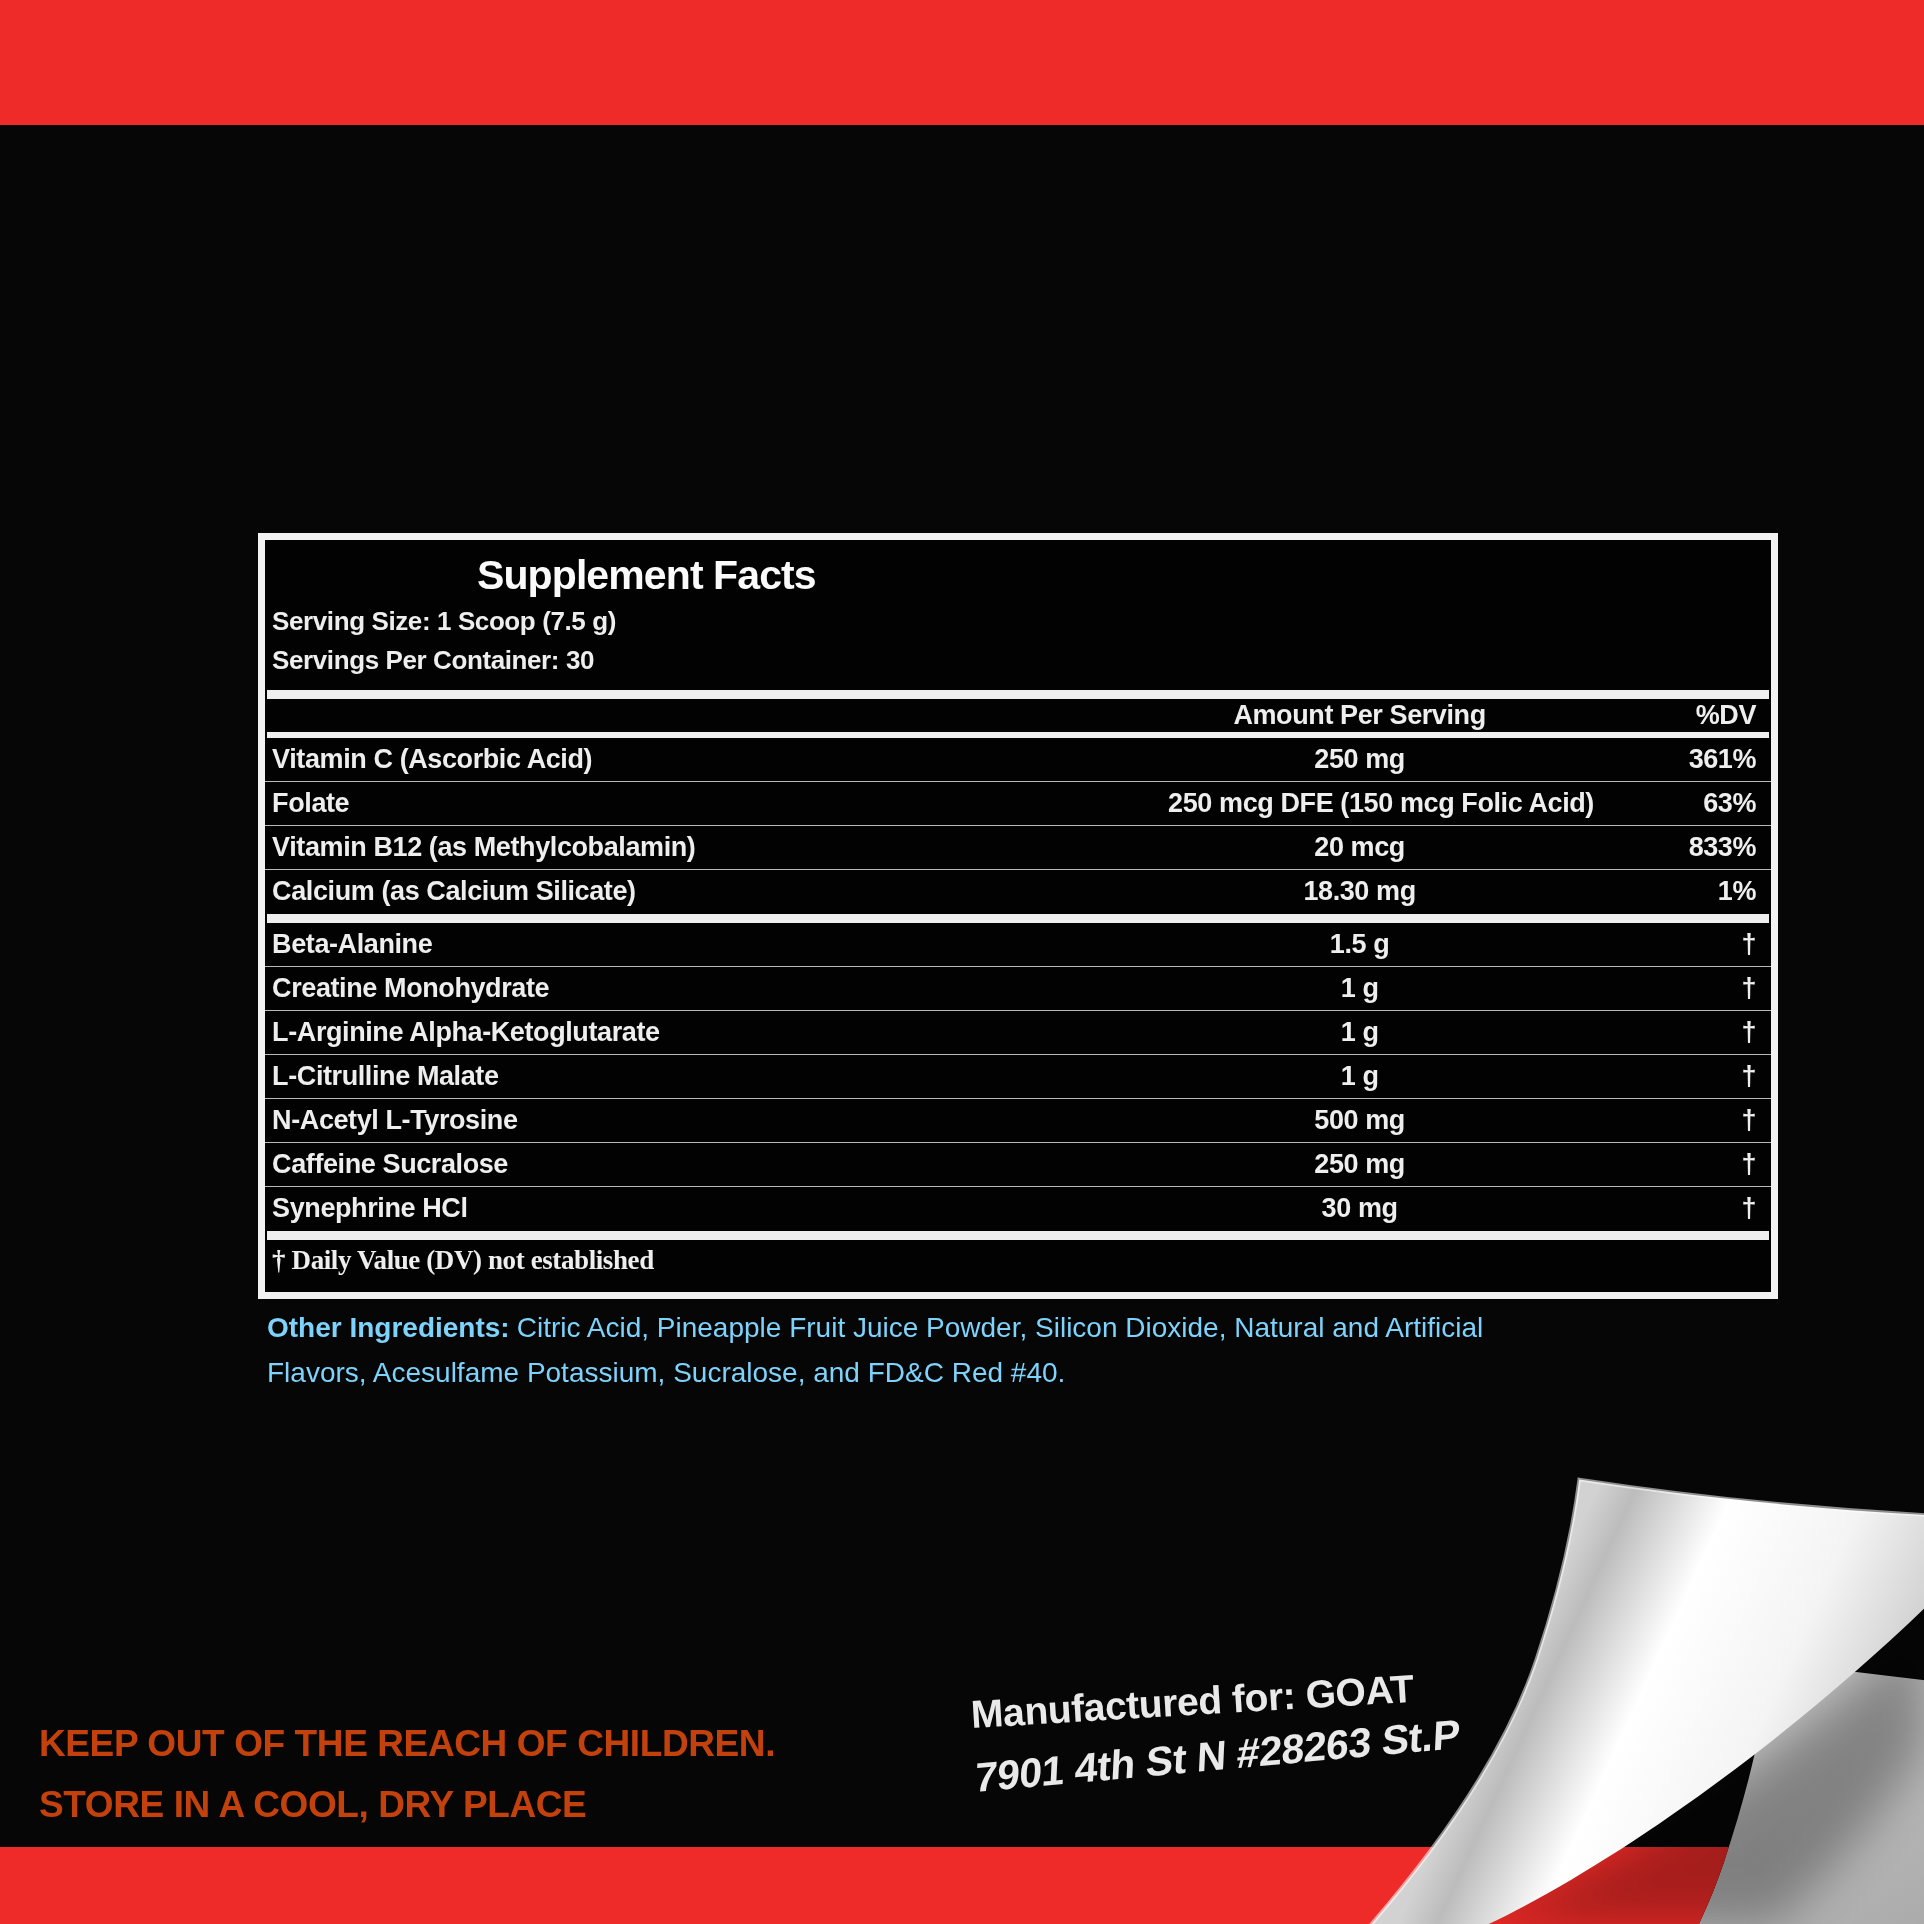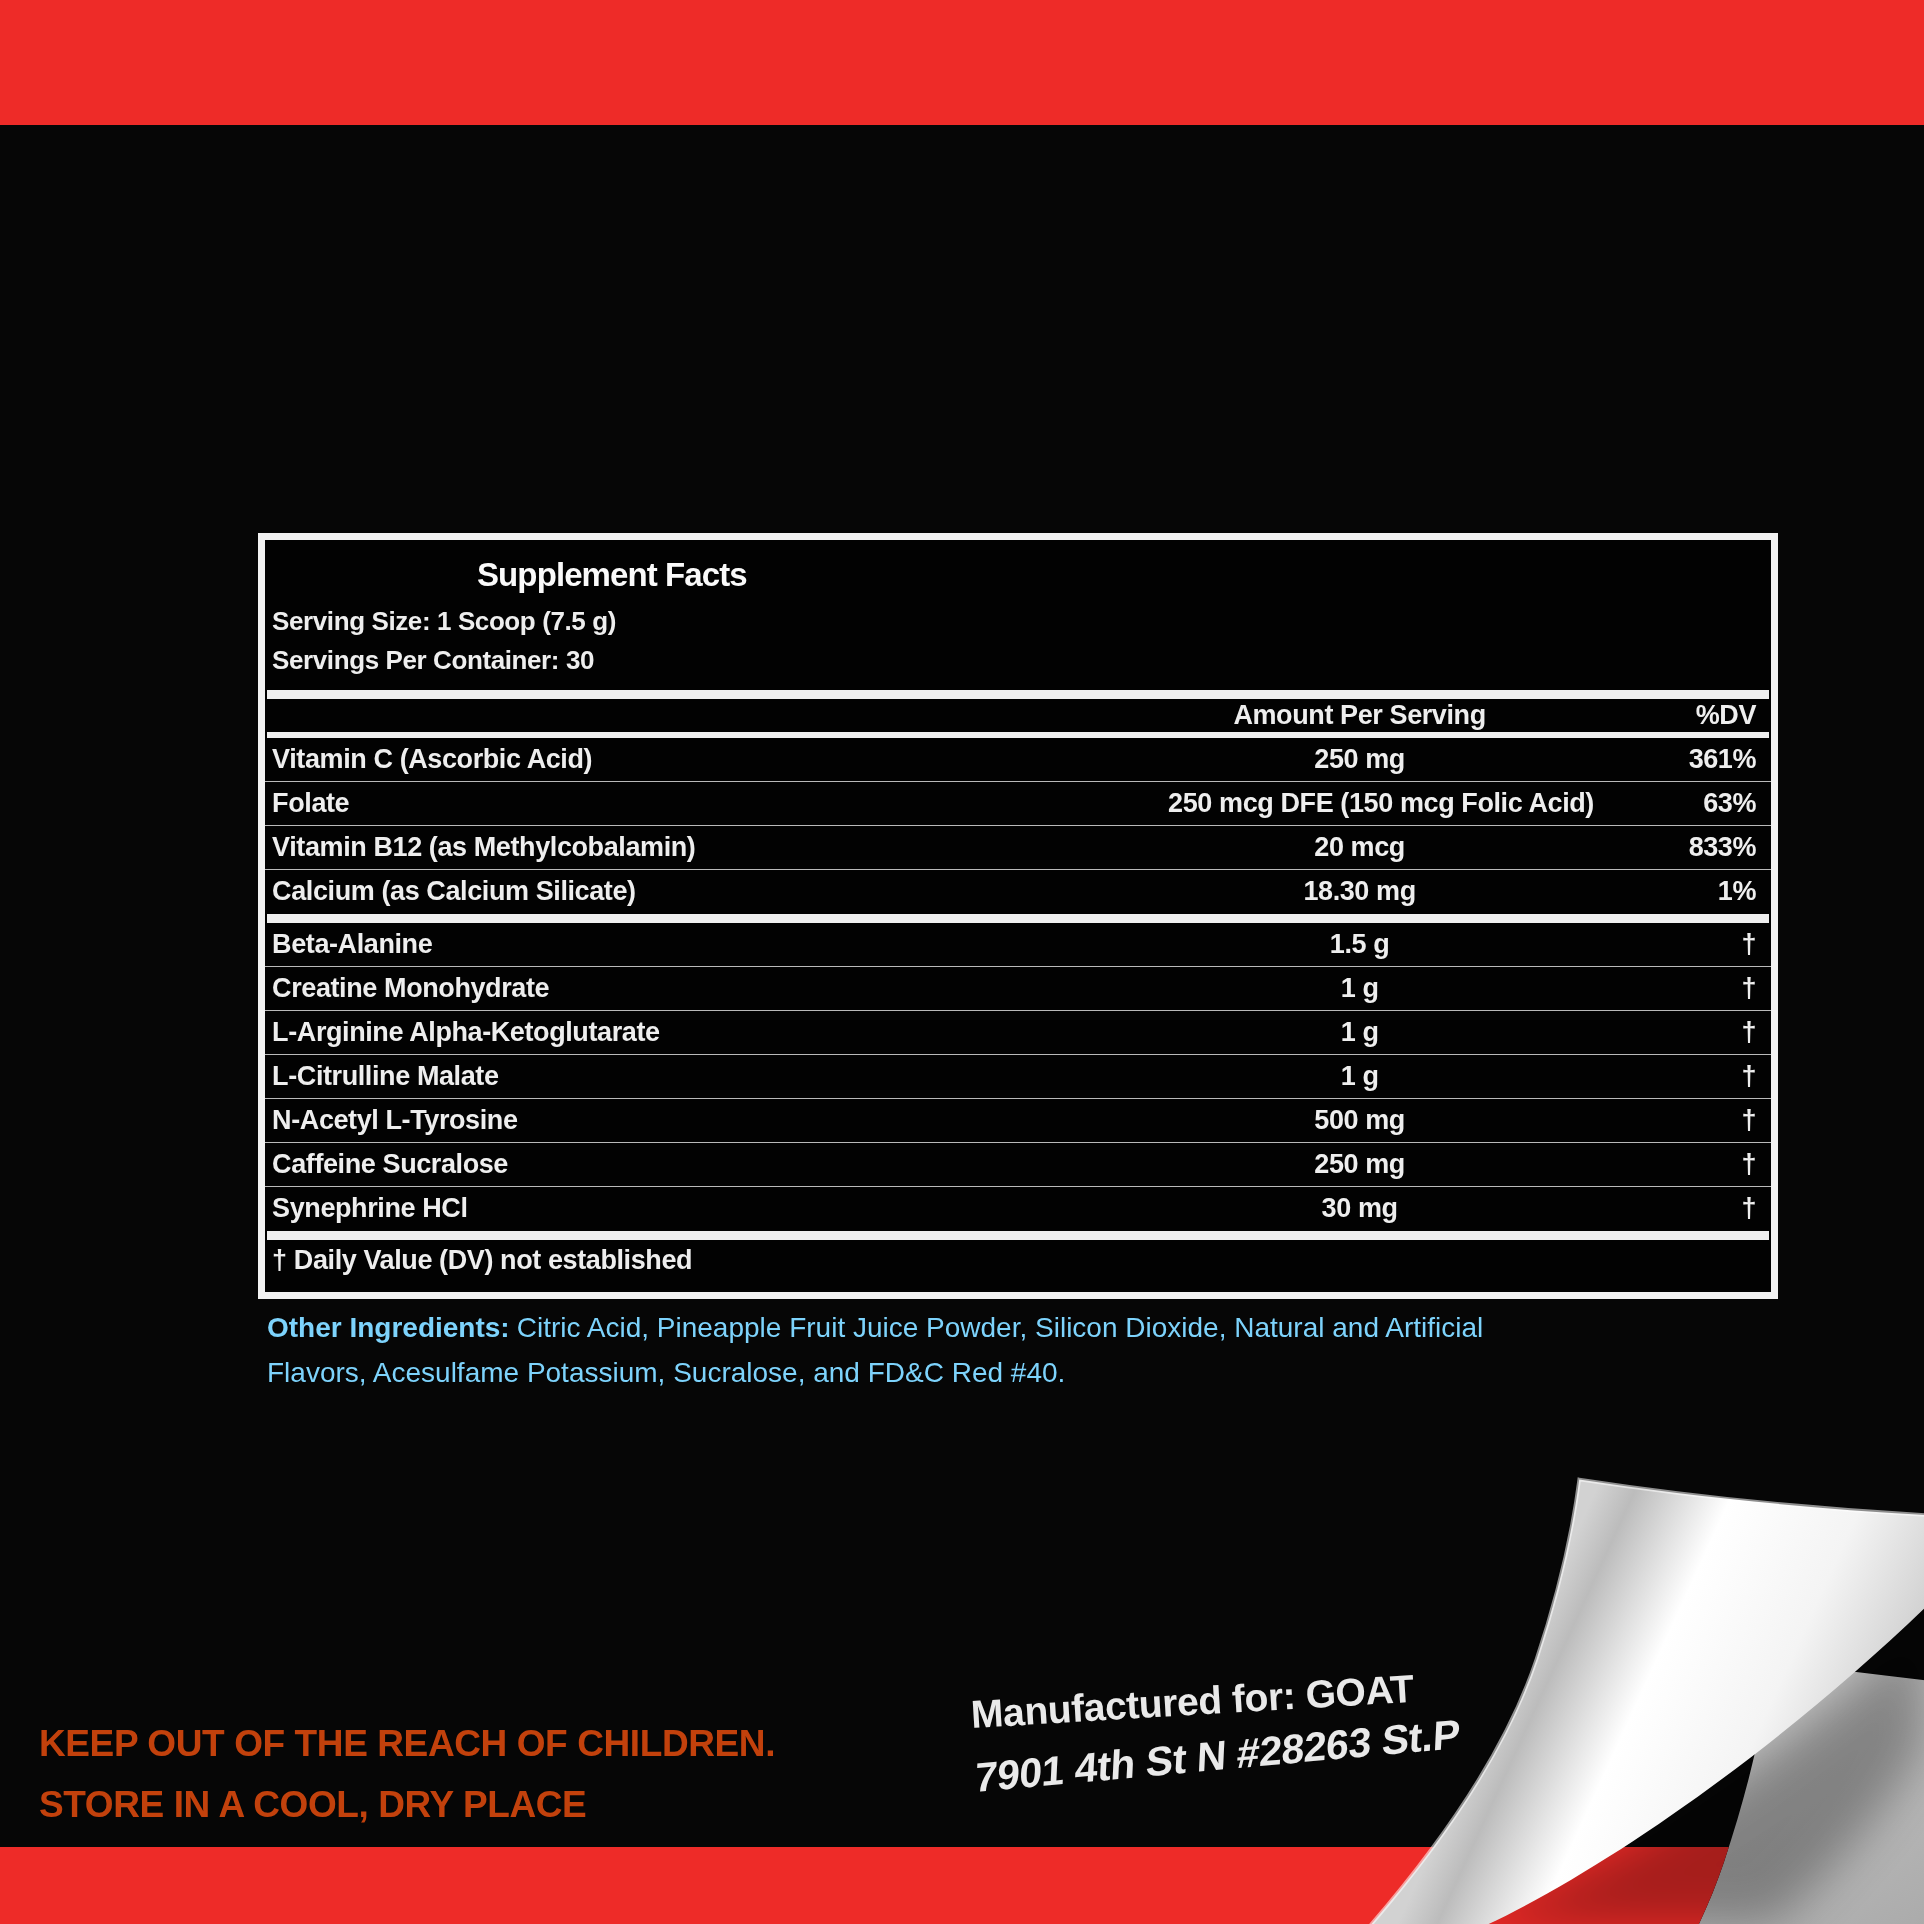--- a/index.html
+++ b/index.html
@@ -25,35 +25,35 @@
   .band.bottom { top: 1847px; height: 78px; }
 
   
   .facts {
     position: absolute; left: 258px; top: 533px;
     width: 1520px; height: 766px;
     border: 7.1px solid #f2f2f2; background: #020202;
     color: #eeeeee; font-weight: 700; letter-spacing: -0.4px;
   }
   .facts-title {
-    margin: 9px 0 0 212px; font-size: 33px; line-height: 52px;
+    margin: 9px 0 0 212px; font-size: 41px; line-height: 52px;
     color: #fafafa; letter-spacing: -0.9px;
   }
   .serving-line { margin-left: 7.1px; font-size: 26px; height: 39px; line-height: 41px; }
   .bar { background: #efefef; margin: 0 1.8px; }
   .bar.thick { height: 9px; }
   .bar.med { height: 6.2px; }
   .bar.sp1 { margin-top: 10.7px; }
   .row { display: flex; align-items: center; height: 44px; border-bottom: 1.8px solid #b9b9b9; padding: 0 7.1px; }
   .row.hdr { height: 33px; border-bottom: none; }
   .row.nb { border-bottom: none; }
   .c-name { width: 896px; font-size: 27px; white-space: nowrap; }
   .c-amt  { width: 383px; font-size: 27px; text-align: center; white-space: nowrap; }
   .c-dv   { width: 205px; font-size: 27px; text-align: right; white-space: nowrap; }
-  .footnote { margin-left: 7.1px; font-size: 27px; height: 39px; line-height: 41px; }
+  .footnote { margin-left: 7.1px; font-size: 27px; height: 39px; line-height: 41px; font-family: Liberation Serif, serif; }
 
   .other {
     position: absolute; left: 267px; top: 1305px; width: 1319px;
     color: #7dd3fc; font-size: 28px; line-height: 45px; font-weight: 400;
   }
   .oi-label { font-weight: 700; margin-right: 7.1px; }
 
   .warn {
     position: absolute; left: 39px; top: 1713px;
     color: #c2410c; font-weight: 700; font-size: 37px; line-height: 61px;

